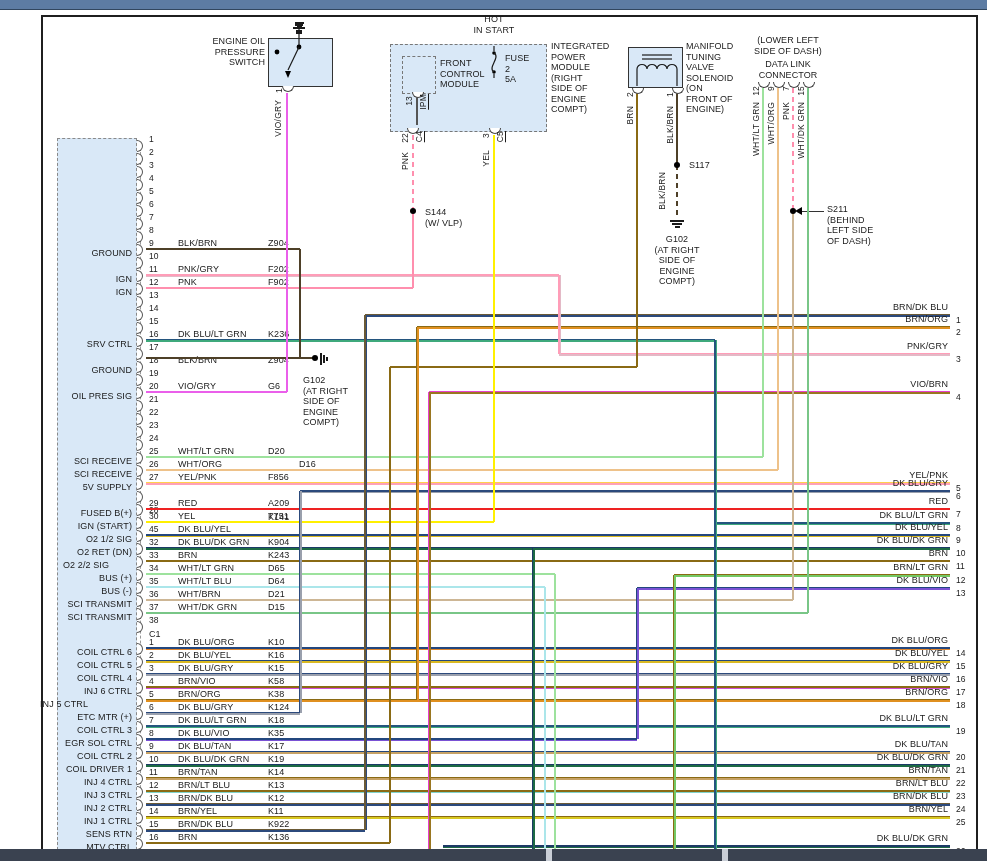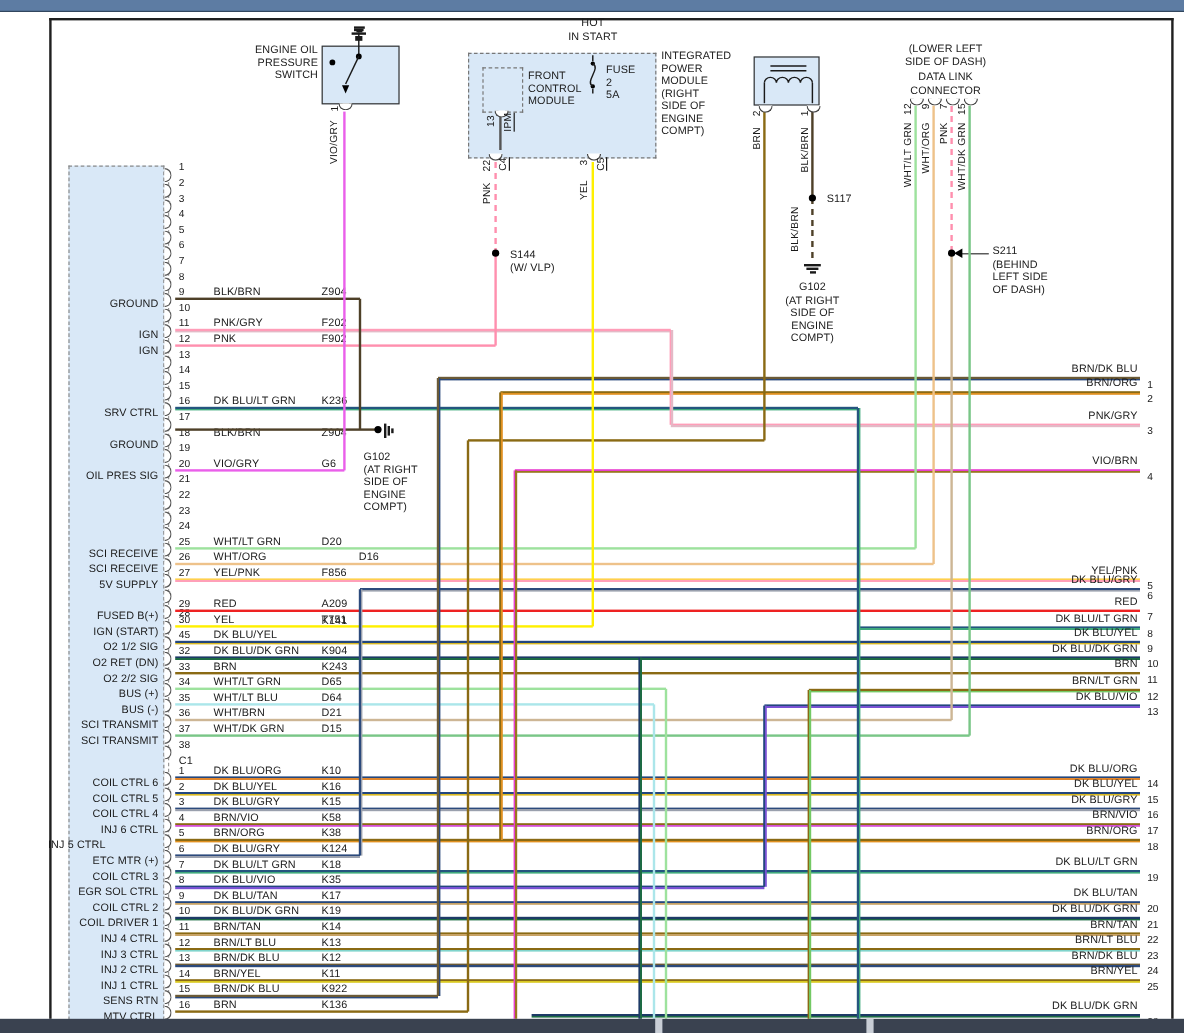--- a/index.html
+++ b/index.html
@@ -253,21 +253,21 @@
     <div class="txt abs" style="left: 40px; top: 534px; width: 92px; text-align: right; z-index: 9;">O2 1/2 SIG</div>
     <div class="arc" style="left: 137px; top: 543px; z-index: 8;"></div>
     <div class="num abs" style="left: 149px; top: 538px;">32</div>
     <div class="txt abs" style="left: 178px; top: 537px;">DK BLU/DK GRN</div>
     <div class="txt abs" style="left: 268px; top: 537px;">K904</div>
     <div class="txt abs" style="left: 40px; top: 547px; width: 92px; text-align: right; z-index: 9;">O2 RET (DN)</div>
     <div class="arc" style="left: 137px; top: 556px; z-index: 8;"></div>
     <div class="num abs" style="left: 149px; top: 551px;">33</div>
     <div class="txt abs" style="left: 178px; top: 550px;">BRN</div>
     <div class="txt abs" style="left: 268px; top: 550px;">K243</div>
-    <div class="txt abs" style="left: 40px; top: 560px; width: 92px; text-align: right; z-index: 9;">O2 2/2 SIG</div>
+    <div class="txt abs" style="left: 40px; top: 560px; width: 92px; text-align: center; z-index: 9;">O2 2/2 SIG</div>
     <div class="arc" style="left: 137px; top: 569px; z-index: 8;"></div>
     <div class="num abs" style="left: 149px; top: 564px;">34</div>
     <div class="txt abs" style="left: 178px; top: 563px;">WHT/LT GRN</div>
     <div class="txt abs" style="left: 268px; top: 563px;">D65</div>
     <div class="txt abs" style="left: 40px; top: 573px; width: 92px; text-align: right; z-index: 9;">BUS (+)</div>
     <div class="arc" style="left: 137px; top: 582px; z-index: 8;"></div>
     <div class="num abs" style="left: 149px; top: 577px;">35</div>
     <div class="txt abs" style="left: 178px; top: 576px;">WHT/LT BLU</div>
     <div class="txt abs" style="left: 268px; top: 576px;">D64</div>
     <div class="txt abs" style="left: 40px; top: 586px; width: 92px; text-align: right; z-index: 9;">BUS (-)</div>
@@ -464,20 +464,27 @@
     <div class="txt abs" style="left: 505px; top: 53px; width: 40px; text-align: left; z-index: 9;">FUSE
 2
 5A</div>
     <div class="txt abs" style="left: 551px; top: 41px; width: 70px; text-align: left; z-index: 9;">INTEGRATED
 POWER
 MODULE
 (RIGHT
 SIDE OF
 ENGINE
 COMPT)</div>
+    <div class="txt abs" style="left: 686px; top: 41px; width: 60px; text-align: left; z-index: 9;">MANIFOLD
+TUNING
+VALVE
+SOLENOID
+(ON
+FRONT OF
+ENGINE)</div>
     <div class="txt abs" style="left: 733px; top: 35px; width: 110px; text-align: center; z-index: 9;">(LOWER LEFT
 SIDE OF DASH)</div>
     <div class="txt abs" style="left: 733px; top: 59px; width: 110px; text-align: center; z-index: 9;">DATA LINK
 CONNECTOR</div>
     <div class="txt abs" style="left: 425px; top: 207px; width: 60px; text-align: left; z-index: 9;">S144
 (W/ VLP)</div>
     <div class="txt abs" style="left: 689px; top: 160px; width: 40px; text-align: left; z-index: 9;">S117</div>
     <div class="txt abs" style="left: 827px; top: 204px; width: 60px; text-align: left; z-index: 9;">S211
 (BEHIND
 LEFT SIDE

